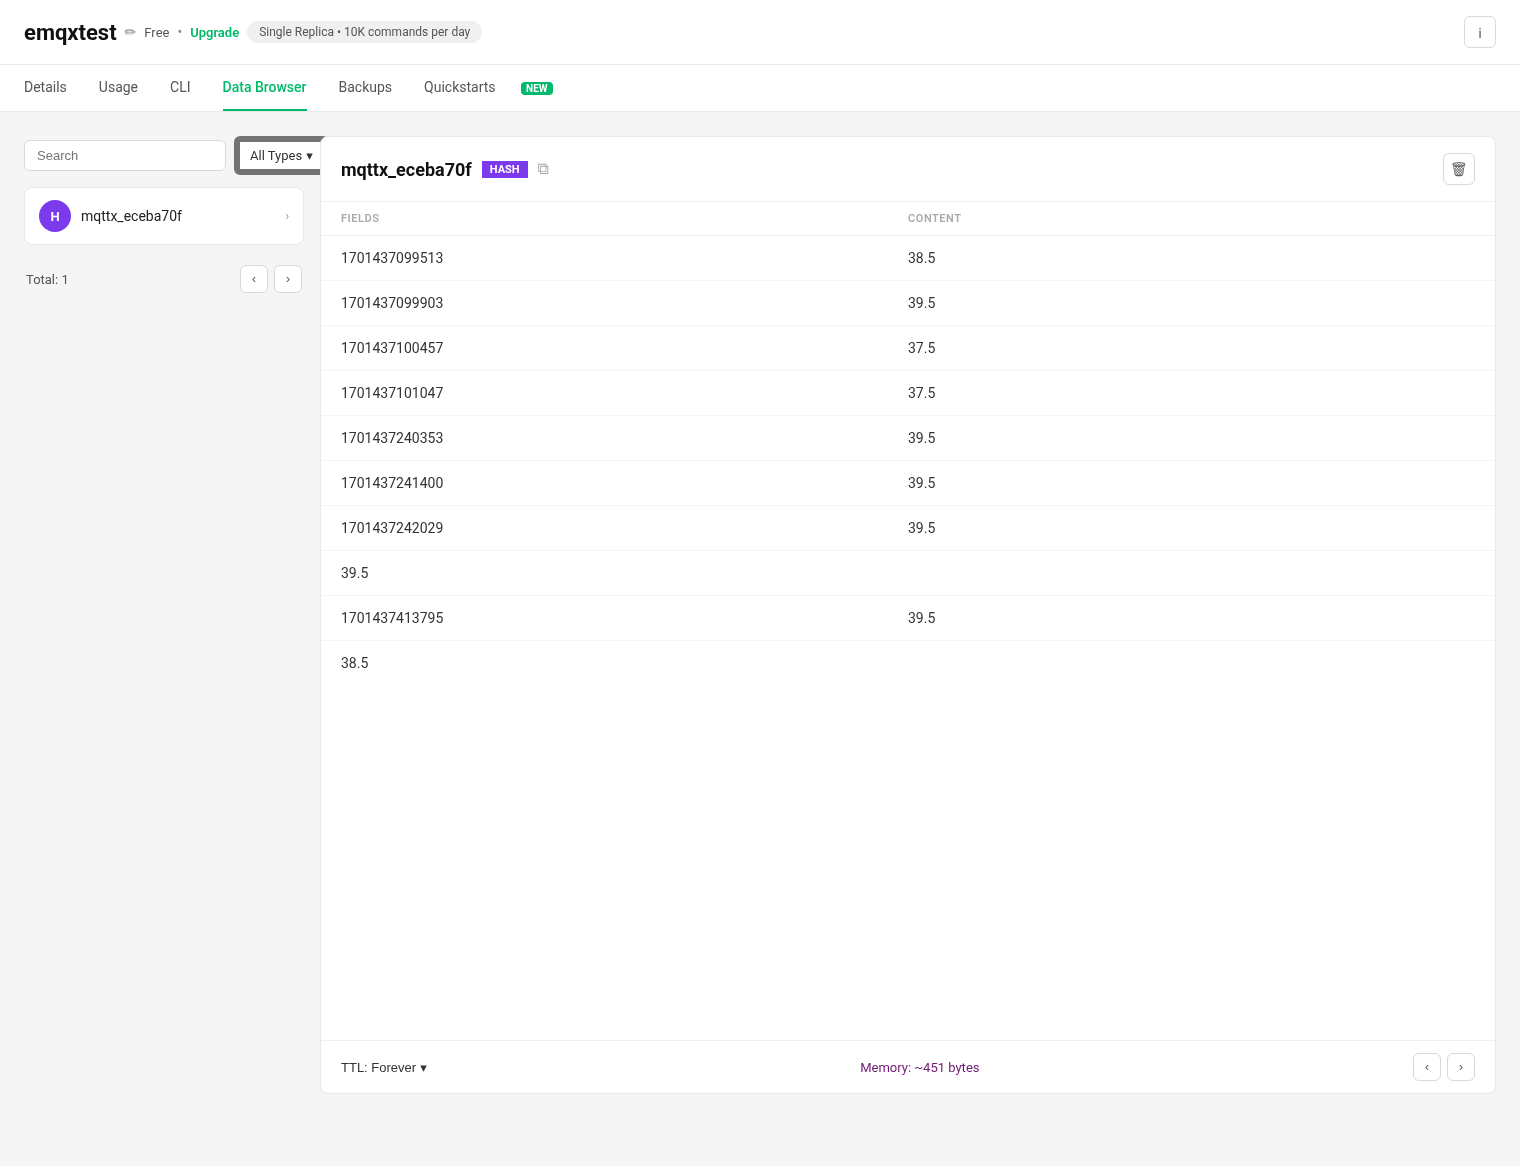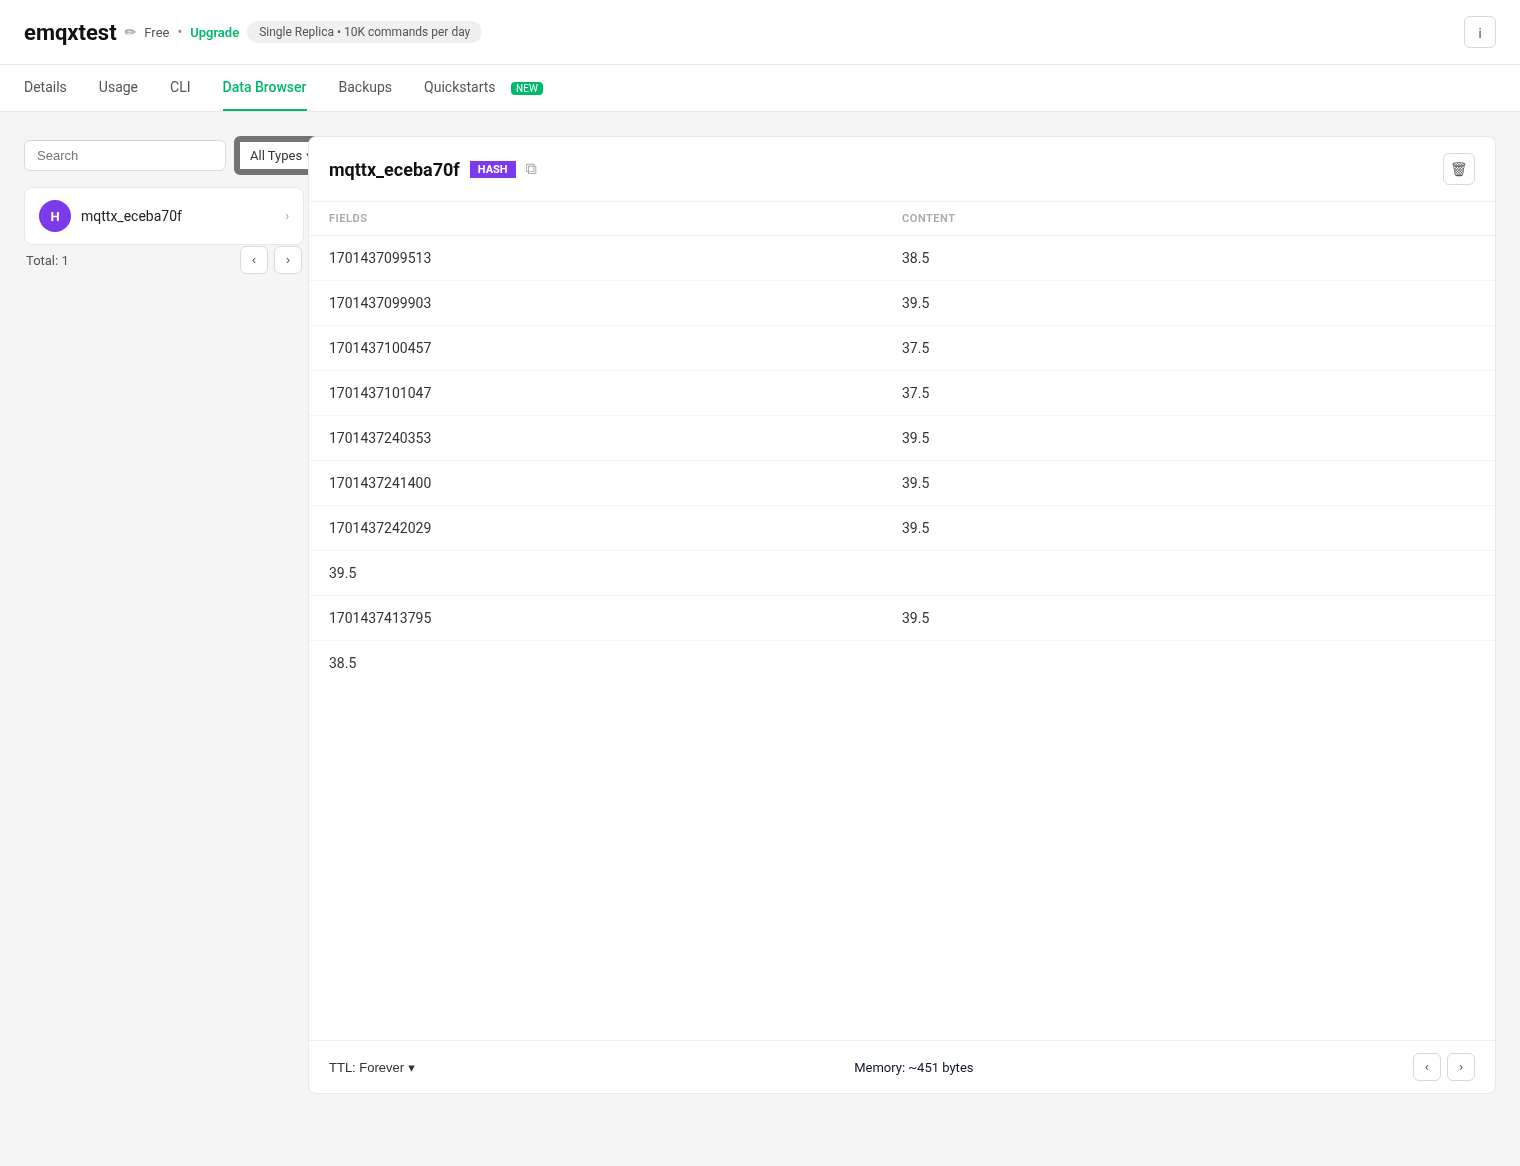--- a/index.html
+++ b/index.html
@@ -13,38 +13,38 @@
     .plan-row { display: flex; align-items: center; gap: 8px; }
     .plan-free { color: #555; font-size: 13px; }
     .plan-dot { color: #888; }
     .plan-upgrade { color: #00b96b; font-weight: 600; font-size: 13px; cursor: pointer; }
     .plan-info { background: #f0f0f0; border-radius: 16px; padding: 4px 12px; font-size: 12px; color: #555; }
     .info-icon-btn { width: 32px; height: 32px; border: 1px solid #d9d9d9; border-radius: 6px; background: #fff; display: flex; align-items: center; justify-content: center; cursor: pointer; color: #555; font-size: 14px; }
 
     .nav-tabs { background: #fff; border-bottom: 1px solid #e8e8e8; padding: 0 24px; display: flex; gap: 32px; }
     .nav-tab { padding: 14px 0; font-size: 14px; color: #555; cursor: pointer; border-bottom: 2px solid transparent; text-decoration: none; }
     .nav-tab.active { color: #00b96b; border-bottom-color: #00b96b; font-weight: 500; }
-    .nav-tab-new-badge { background: #00b96b; color: #fff; font-size: 10px; font-weight: 400; border-radius: 4px; padding: 1px 5px; margin-left: 12px; vertical-align: middle; }
-
-    .main-content { padding: 24px; display: flex; gap: 4px; min-height: calc(100vh - 160px); }
+    .nav-tab-new-badge { background: #00b96b; color: #fff; font-size: 10px; font-weight: 700; border-radius: 4px; padding: 1px 5px; margin-left: 22px; vertical-align: middle; }
+
+    .main-content { padding: 24px; display: flex; gap: 16px; min-height: calc(100vh - 160px); }
 
     
     .left-panel { width: 280px; min-width: 280px; display: flex; flex-direction: column; gap: 0; }
     .left-panel-controls { display: flex; align-items: center; gap: 8px; margin-bottom: 12px; }
     .search-input { flex: 1; padding: 7px 12px; border: 1px solid #d9d9d9; border-radius: 6px; font-size: 13px; color: #999; background: #fff; outline: none; }
     .type-select { display: flex; align-items: center; gap: 4px; padding: 6px 10px; border: 6px solid #737373; border-radius: 6px; background: #fff; cursor: pointer; font-size: 13px; color: #333; white-space: nowrap; }
     .refresh-btn { width: 32px; height: 32px; border: 1px solid #d9d9d9; border-radius: 6px; background: #fff; display: flex; align-items: center; justify-content: center; cursor: pointer; color: #555; font-size: 13px; }
     .add-btn { width: 32px; height: 32px; border-radius: 6px; background: #00b96b; border: none; display: flex; align-items: center; justify-content: center; cursor: pointer; color: #fff; font-size: 18px; font-weight: 300; }
 
     .list-item { display: flex; align-items: center; gap: 10px; padding: 12px 14px; background: #fff; border-radius: 8px; cursor: pointer; border: 1px solid #e8e8e8; }
     .list-item-avatar { width: 32px; height: 32px; border-radius: 50%; background: #7c3aed; display: flex; align-items: center; justify-content: center; color: #fff; font-weight: 700; font-size: 13px; flex-shrink: 0; }
     .list-item-name { flex: 1; font-size: 14px; color: #222; }
     .list-item-arrow { color: #999; font-size: 12px; }
 
-    .left-panel-footer { display: flex; align-items: center; justify-content: space-between; margin-top: 1px; padding: 0 2px; }
+    .left-panel-footer { display: flex; align-items: center; justify-content: space-between; margin-top: 20px; padding: 0 2px; }
     .total-text { font-size: 13px; color: #555; }
     .pagination { display: flex; gap: 6px; }
     .page-btn { width: 28px; height: 28px; border: 1px solid #d9d9d9; border-radius: 6px; background: #fff; display: flex; align-items: center; justify-content: center; cursor: pointer; color: #555; font-size: 12px; }
 
     
     .right-panel { flex: 1; background: #fff; border-radius: 8px; border: 1px solid #e8e8e8; display: flex; flex-direction: column; }
     .right-panel-header { display: flex; align-items: center; justify-content: space-between; padding: 16px 20px; border-bottom: 1px solid #f0f0f0; }
     .key-title-row { display: flex; align-items: center; gap: 10px; }
     .key-name { font-size: 18px; font-weight: 700; color: #111; }
     .hash-badge { background: #7c3aed; color: #fff; font-size: 11px; font-weight: 700; border-radius: 0; padding: 2px 8px; }
@@ -53,21 +53,21 @@
 
     .table-header { display: grid; grid-template-columns: 1fr 1fr; padding: 10px 20px; border-bottom: 1px solid #f0f0f0; }
     .table-col-header { font-size: 11px; font-weight: 600; color: #aaa; letter-spacing: 0.05em; text-transform: uppercase; }
 
     .table-row { display: grid; grid-template-columns: 1fr 1fr; padding: 14px 20px; border-bottom: 1px solid #f5f5f5; }
     .table-row:last-child { border-bottom: none; }
     .table-cell { font-size: 14px; color: #333; }
 
     .right-panel-footer { display: flex; align-items: center; justify-content: space-between; padding: 12px 20px; border-top: 1px solid #f0f0f0; margin-top: auto; }
     .ttl-select { display: flex; align-items: center; gap: 4px; font-size: 13px; color: #333; cursor: pointer; border: none; background: none; }
-    .memory-text { font-size: 13px; color: #0f172a; }
+    .memory-text { font-size: 13px; color: #701a75; }
     .footer-pagination { display: flex; gap: 6px; }
   </style>
 </head>
 <body>
 
 <div class="top-bar">
   <div class="top-bar-left">
     <div class="app-title-row">
       <span class="app-title">emqxtest</span>
       <span class="edit-icon">✏</span>

